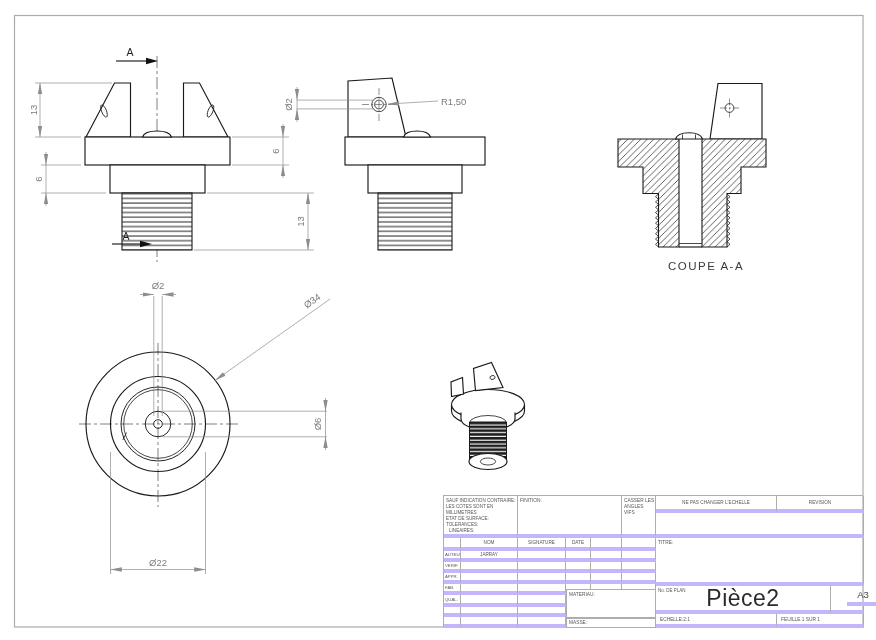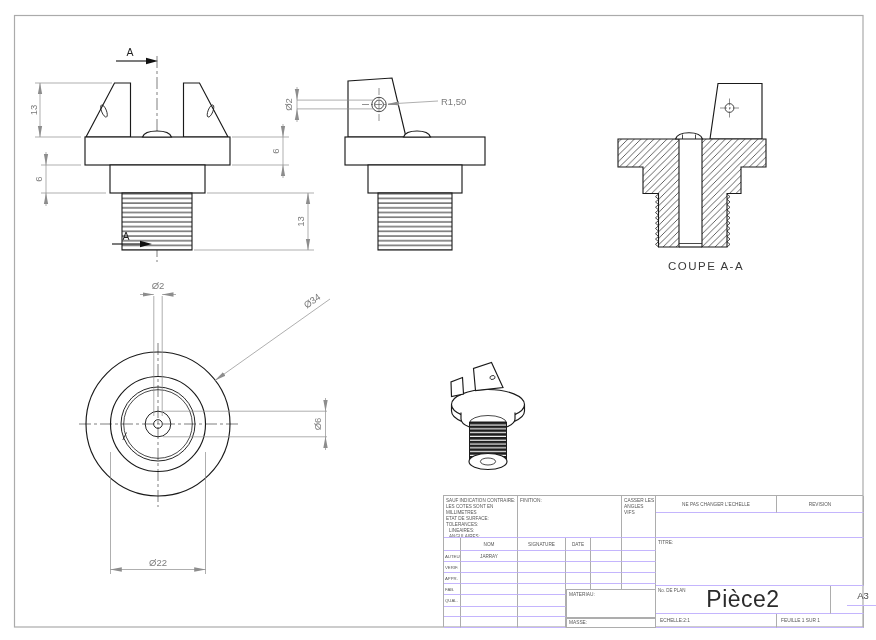--- a/index.html
+++ b/index.html
@@ -13,21 +13,21 @@
   .t  {stroke:#1a1a1a;stroke-width:0.8;fill:none;}
   .cl {stroke:#474747;stroke-width:0.7;fill:none;stroke-dasharray:12 3 3 3;}
   .cls{stroke:#474747;stroke-width:0.6;fill:none;stroke-dasharray:7 2 2 2;}
   .dl {stroke:#8d8d8d;stroke-width:0.7;fill:none;}
   .dt {font-family:"Liberation Sans",sans-serif;font-size:9.5px;fill:#7c7c7c;}
   .at {font-family:"Liberation Sans",sans-serif;font-size:10.5px;fill:#1f1f1f;}
   .ct {font-family:"Liberation Sans",sans-serif;font-size:11.5px;fill:#3a3a3a;letter-spacing:1.5px;}
 
   
   .tb{position:absolute;left:443px;top:495px;width:420px;height:132px;border-top:1px solid #adadad;border-left:1px solid #adadad;box-sizing:border-box;color:#575757;}
-  .c{position:absolute;box-sizing:border-box;border-right:1px solid #adadad;border-bottom:1px solid #c4b5fd;overflow:hidden;background:transparent;}
+  .c{position:absolute;box-sizing:border-box;border-right:1px solid #adadad;border-bottom:4px solid #c4b5fd;overflow:hidden;background:transparent;}
   .notes{font-size:4.6px;line-height:1.32;padding:2px 0 0 2px;}
   .pad{font-size:4.8px;padding:2px 0 0 2px;line-height:1.3;}
   .hdr{font-size:4.7px;display:flex;align-items:center;justify-content:center;text-align:center;}
   .lbl{font-size:4.3px;display:flex;align-items:center;padding-left:1px;}
   .ctr{font-size:4.6px;display:flex;align-items:center;justify-content:center;}
   .box{border:1px solid #adadad;background:#fff;}
   .partname{position:absolute;left:0;right:0;top:0;bottom:0;display:flex;align-items:center;justify-content:center;font-size:23px;color:#2b2b2b;letter-spacing:0.5px;}
   .mini{position:absolute;left:2px;top:2px;font-size:4.5px;}
   .a3{font-size:9.5px;color:#4a4a4a;display:flex;align-items:center;justify-content:center;}
   .vflex{display:flex;align-items:center;padding-left:4px;font-size:4.8px;}

